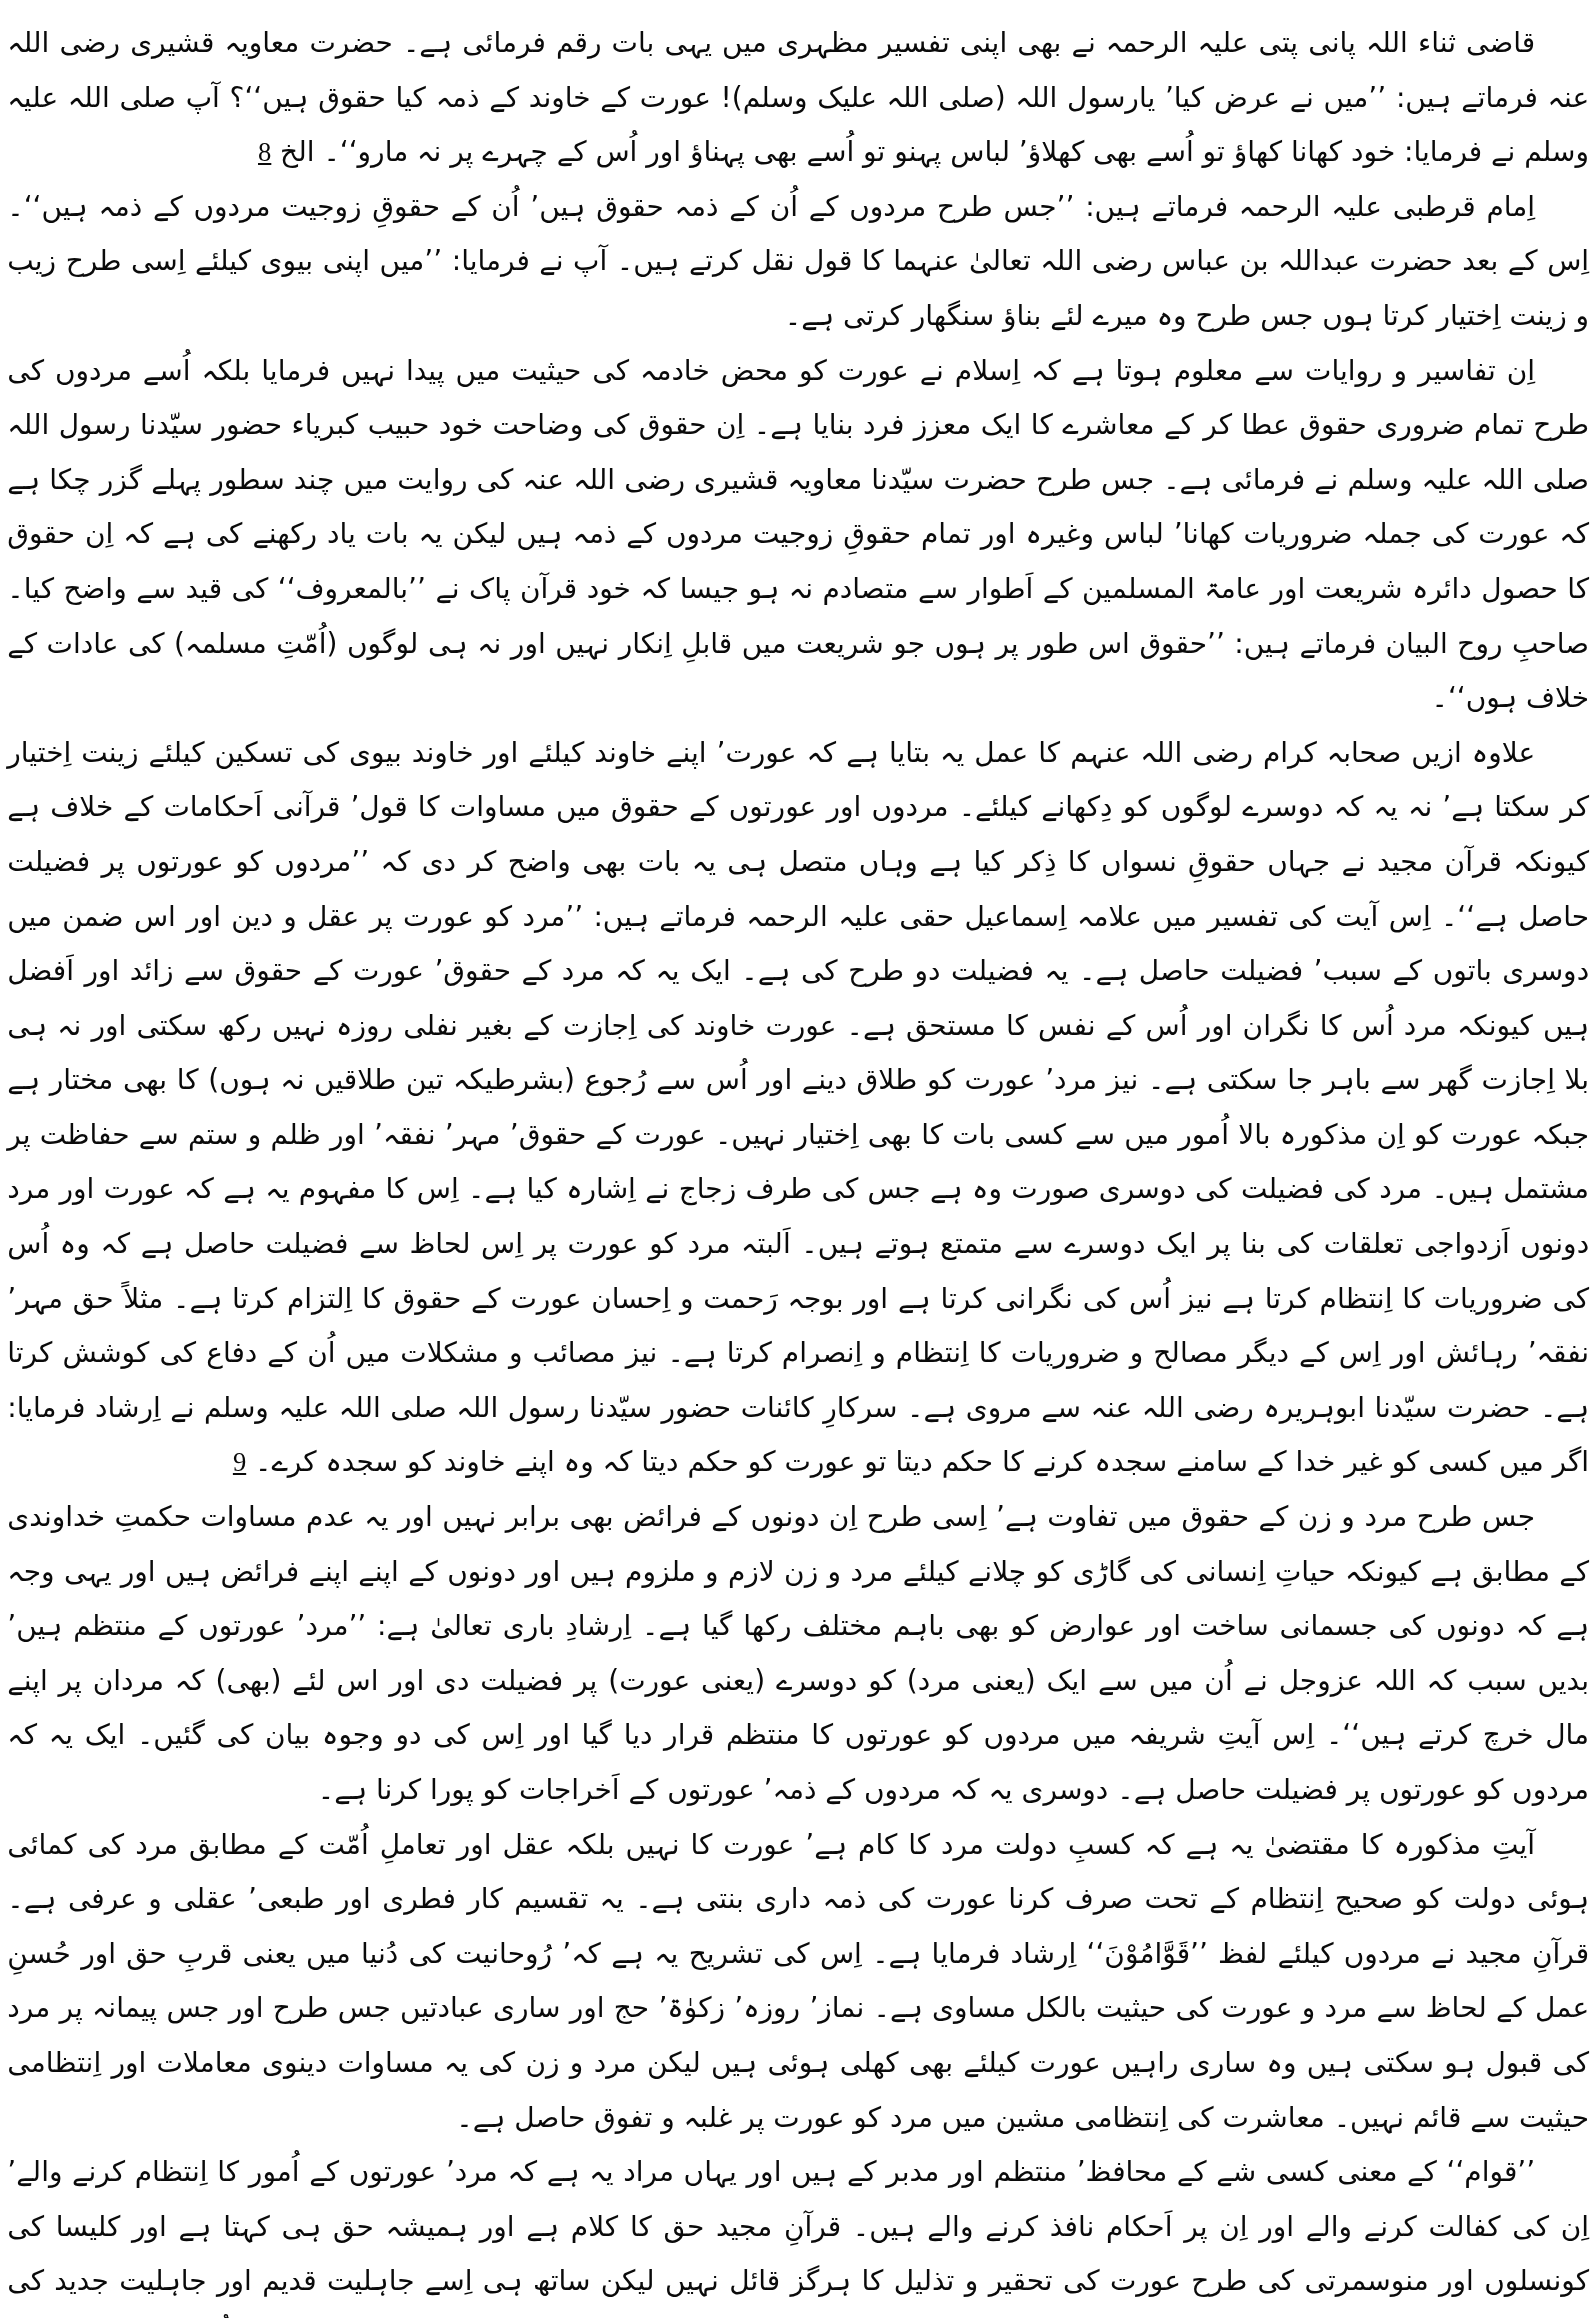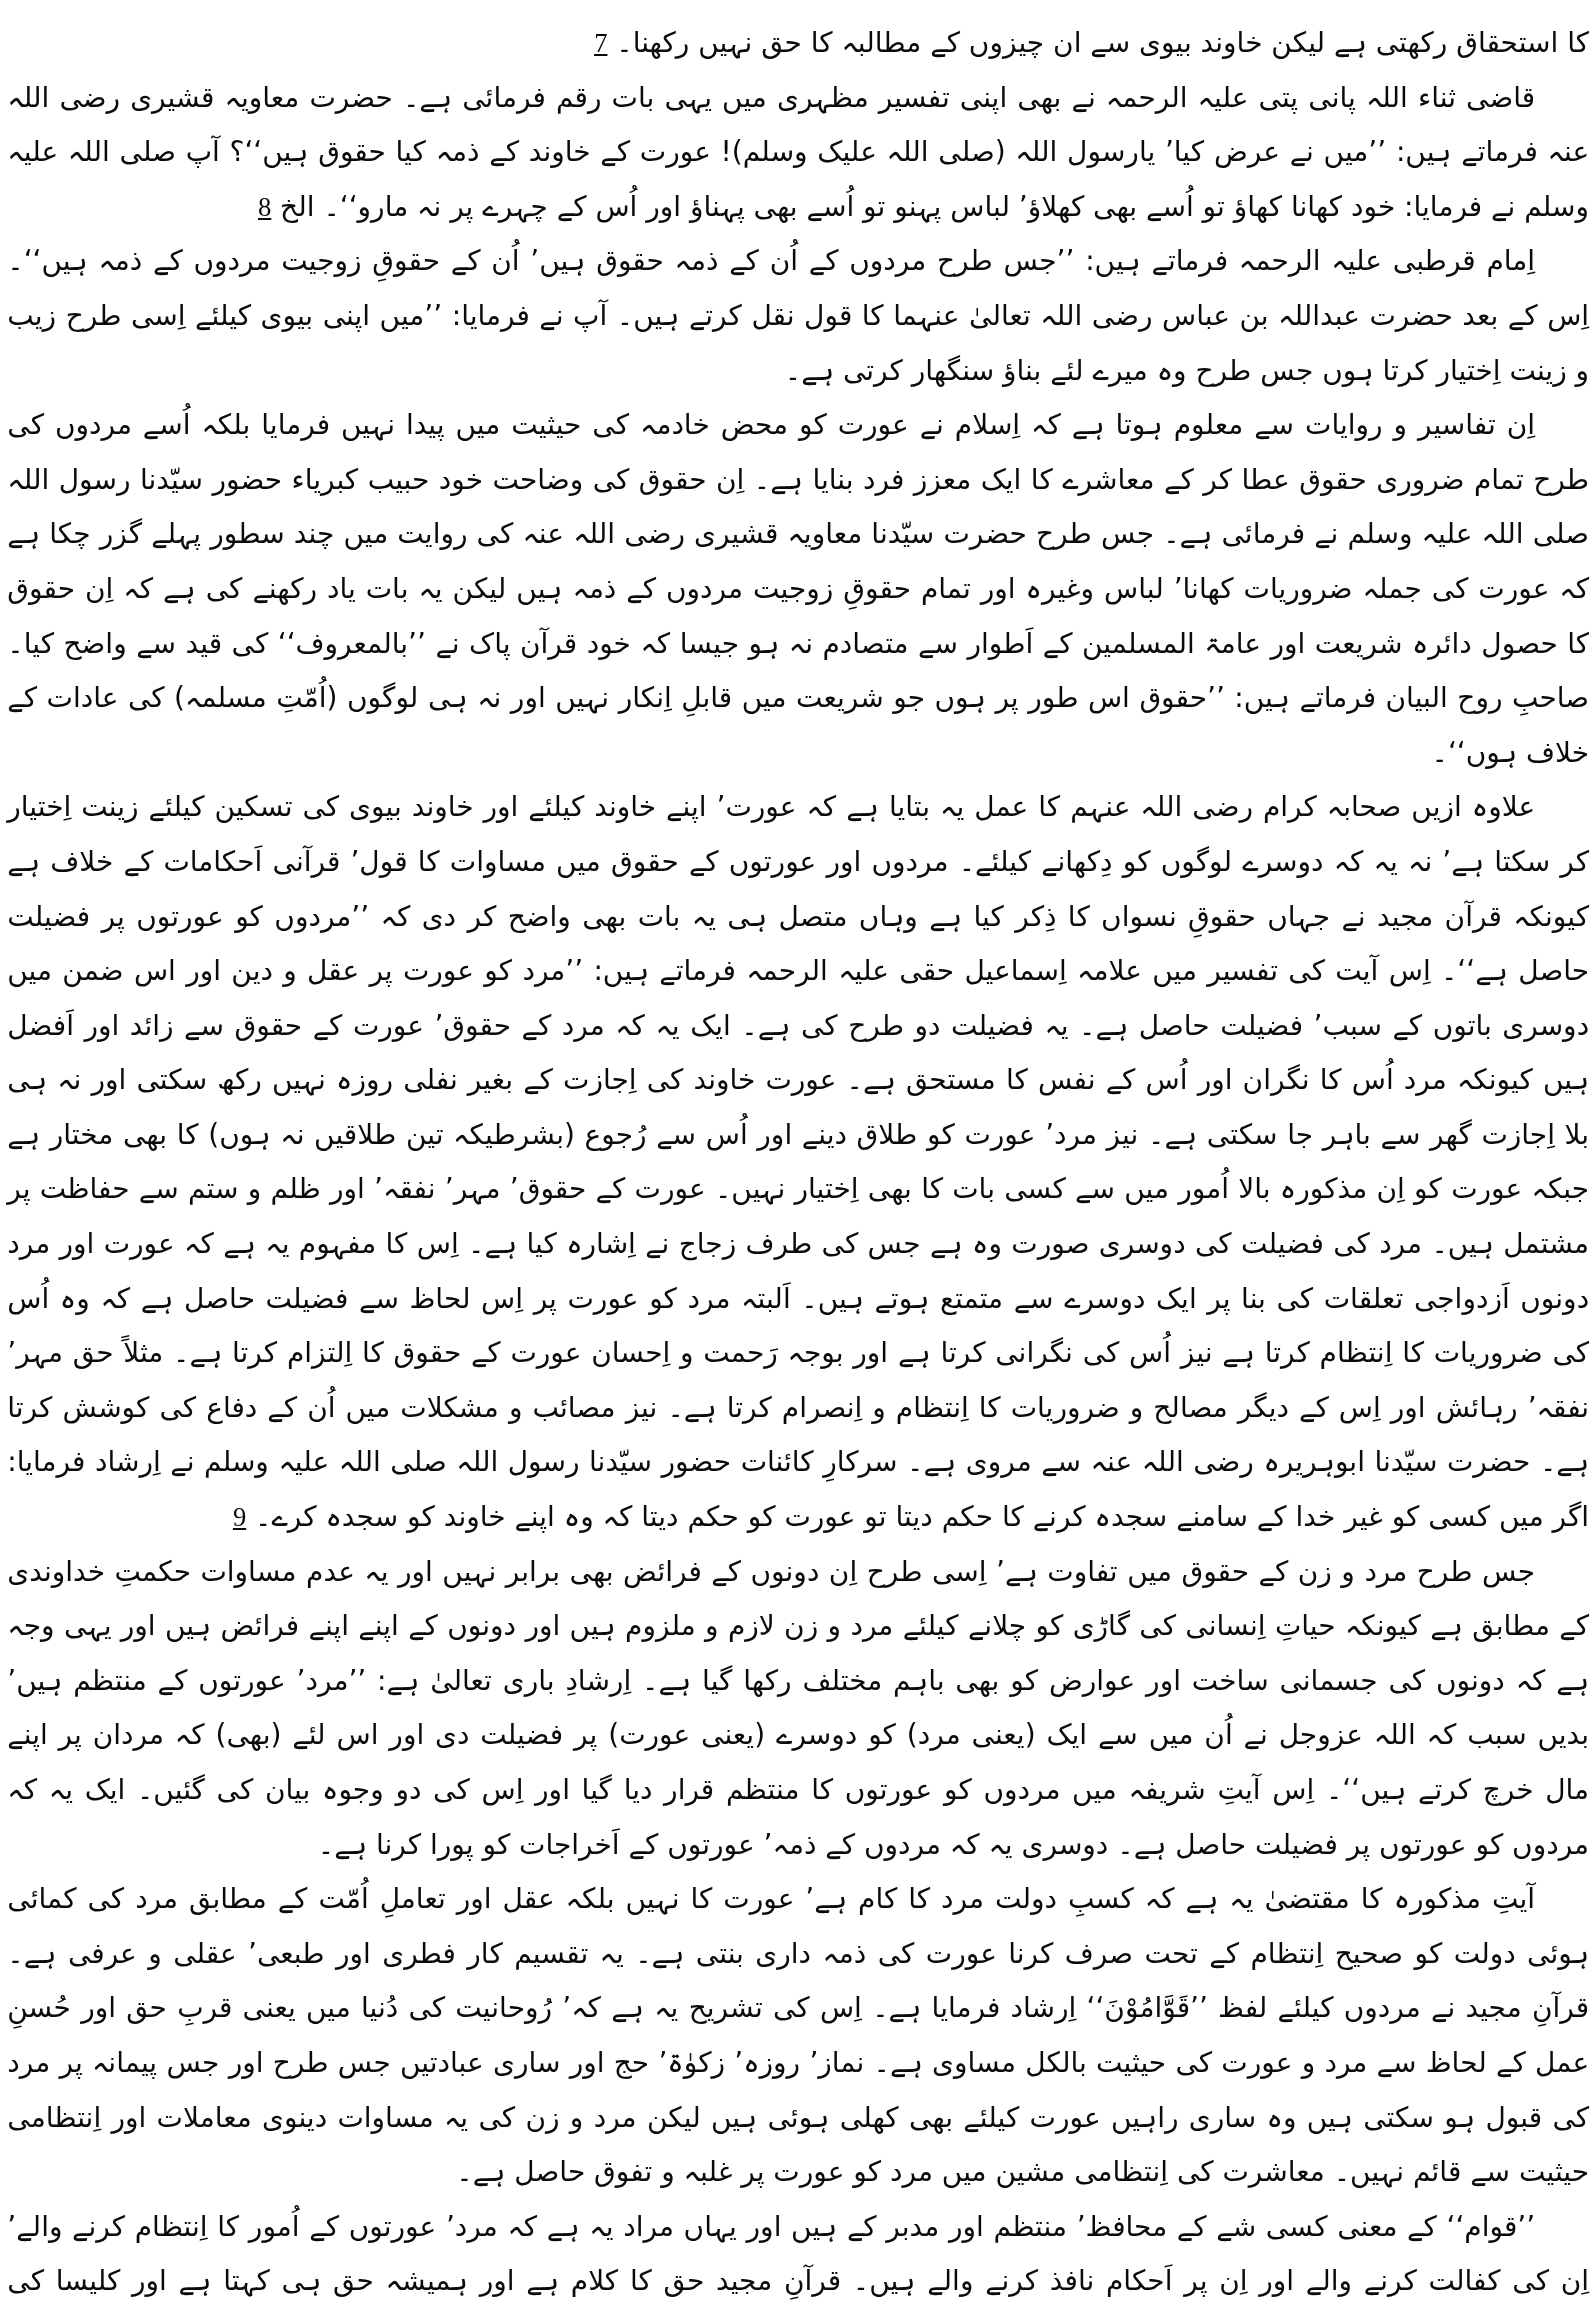--- a/index.html
+++ b/index.html
@@ -39,21 +39,20 @@
     font-size: 0.95em;
     padding: 0 8.8px;
     white-space: nowrap;
   }
 </style>
 </head>
 <body>
 
 <main class="page">
   <div id="paragraphs">
-      <p class="para"><span class="para-text">کا استحقاق رکھتی ہے لیکن خاوند بیوی سے ان چیزوں کے مطالبہ کا حق نہیں رکھنا۔</span><span class="fn">7</span></p>
       <p class="para indent"><span class="para-text">قاضی ثناء اللہ پانی پتی علیہ الرحمہ نے بھی اپنی تفسیر مظہری میں یہی بات رقم فرمائی ہے۔ حضرت معاویہ قشیری رضی اللہ عنہ فرماتے ہیں: ’’میں نے عرض کیا’ یارسول اللہ (صلی اللہ علیک وسلم)! عورت کے خاوند کے ذمہ کیا حقوق ہیں‘‘؟ آپ صلی اللہ علیہ وسلم نے فرمایا: خود کھانا کھاؤ تو اُسے بھی کھلاؤ’ لباس پہنو تو اُسے بھی پہناؤ اور اُس کے چہرے پر نہ مارو‘‘۔ الخ</span><span class="fn">8</span></p>
       <p class="para indent"><span class="para-text">اِمام قرطبی علیہ الرحمہ فرماتے ہیں: ’’جس طرح مردوں کے اُن کے ذمہ حقوق ہیں’ اُن کے حقوقِ زوجیت مردوں کے ذمہ ہیں‘‘۔ اِس کے بعد حضرت عبداللہ بن عباس رضی اللہ تعالیٰ عنہما کا قول نقل کرتے ہیں۔ آپ نے فرمایا: ’’میں اپنی بیوی کیلئے اِسی طرح زیب و زینت اِختیار کرتا ہوں جس طرح وہ میرے لئے بناؤ سنگھار کرتی ہے۔</span></p>
       <p class="para indent"><span class="para-text">اِن تفاسیر و روایات سے معلوم ہوتا ہے کہ اِسلام نے عورت کو محض خادمہ کی حیثیت میں پیدا نہیں فرمایا بلکہ اُسے مردوں کی طرح تمام ضروری حقوق عطا کر کے معاشرے کا ایک معزز فرد بنایا ہے۔ اِن حقوق کی وضاحت خود حبیب کبریاء حضور سیّدنا رسول اللہ صلی اللہ علیہ وسلم نے فرمائی ہے۔ جس طرح حضرت سیّدنا معاویہ قشیری رضی اللہ عنہ کی روایت میں چند سطور پہلے گزر چکا ہے کہ عورت کی جملہ ضروریات کھانا’ لباس وغیرہ اور تمام حقوقِ زوجیت مردوں کے ذمہ ہیں لیکن یہ بات یاد رکھنے کی ہے کہ اِن حقوق کا حصول دائرہ شریعت اور عامۃ المسلمین کے اَطوار سے متصادم نہ ہو جیسا کہ خود قرآن پاک نے ’’بالمعروف‘‘ کی قید سے واضح کیا۔ صاحبِ روح البیان فرماتے ہیں: ’’حقوق اس طور پر ہوں جو شریعت میں قابلِ اِنکار نہیں اور نہ ہی لوگوں (اُمّتِ مسلمہ) کی عادات کے خلاف ہوں‘‘۔</span></p>
       <p class="para indent"><span class="para-text">علاوہ ازیں صحابہ کرام رضی اللہ عنہم کا عمل یہ بتایا ہے کہ عورت’ اپنے خاوند کیلئے اور خاوند بیوی کی تسکین کیلئے زینت اِختیار کر سکتا ہے’ نہ یہ کہ دوسرے لوگوں کو دِکھانے کیلئے۔ مردوں اور عورتوں کے حقوق میں مساوات کا قول’ قرآنی اَحکامات کے خلاف ہے کیونکہ قرآن مجید نے جہاں حقوقِ نسواں کا ذِکر کیا ہے وہاں متصل ہی یہ بات بھی واضح کر دی کہ ’’مردوں کو عورتوں پر فضیلت حاصل ہے‘‘۔ اِس آیت کی تفسیر میں علامہ اِسماعیل حقی علیہ الرحمہ فرماتے ہیں: ’’مرد کو عورت پر عقل و دین اور اس ضمن میں دوسری باتوں کے سبب’ فضیلت حاصل ہے۔ یہ فضیلت دو طرح کی ہے۔ ایک یہ کہ مرد کے حقوق’ عورت کے حقوق سے زائد اور اَفضل ہیں کیونکہ مرد اُس کا نگران اور اُس کے نفس کا مستحق ہے۔ عورت خاوند کی اِجازت کے بغیر نفلی روزہ نہیں رکھ سکتی اور نہ ہی بلا اِجازت گھر سے باہر جا سکتی ہے۔ نیز مرد’ عورت کو طلاق دینے اور اُس سے رُجوع (بشرطیکہ تین طلاقیں نہ ہوں) کا بھی مختار ہے جبکہ عورت کو اِن مذکورہ بالا اُمور میں سے کسی بات کا بھی اِختیار نہیں۔ عورت کے حقوق’ مہر’ نفقہ’ اور ظلم و ستم سے حفاظت پر مشتمل ہیں۔ مرد کی فضیلت کی دوسری صورت وہ ہے جس کی طرف زجاج نے اِشارہ کیا ہے۔ اِس کا مفہوم یہ ہے کہ عورت اور مرد دونوں اَزدواجی تعلقات کی بنا پر ایک دوسرے سے متمتع ہوتے ہیں۔ اَلبتہ مرد کو عورت پر اِس لحاظ سے فضیلت حاصل ہے کہ وہ اُس کی ضروریات کا اِنتظام کرتا ہے نیز اُس کی نگرانی کرتا ہے اور بوجہ رَحمت و اِحسان عورت کے حقوق کا اِلتزام کرتا ہے۔ مثلاً حق مہر’ نفقہ’ رہائش اور اِس کے دیگر مصالح و ضروریات کا اِنتظام و اِنصرام کرتا ہے۔ نیز مصائب و مشکلات میں اُن کے دفاع کی کوشش کرتا ہے۔ حضرت سیّدنا ابوہریرہ رضی اللہ عنہ سے مروی ہے۔ سرکارِ کائنات حضور سیّدنا رسول اللہ صلی اللہ علیہ وسلم نے اِرشاد فرمایا: اگر میں کسی کو غیر خدا کے سامنے سجدہ کرنے کا حکم دیتا تو عورت کو حکم دیتا کہ وہ اپنے خاوند کو سجدہ کرے۔</span><span class="fn">9</span></p>
       <p class="para indent"><span class="para-text">جس طرح مرد و زن کے حقوق میں تفاوت ہے’ اِسی طرح اِن دونوں کے فرائض بھی برابر نہیں اور یہ عدم مساوات حکمتِ خداوندی کے مطابق ہے کیونکہ حیاتِ اِنسانی کی گاڑی کو چلانے کیلئے مرد و زن لازم و ملزوم ہیں اور دونوں کے اپنے اپنے فرائض ہیں اور یہی وجہ ہے کہ دونوں کی جسمانی ساخت اور عوارض کو بھی باہم مختلف رکھا گیا ہے۔ اِرشادِ باری تعالیٰ ہے: ’’مرد’ عورتوں کے منتظم ہیں’ بدیں سبب کہ اللہ عزوجل نے اُن میں سے ایک (یعنی مرد) کو دوسرے (یعنی عورت) پر فضیلت دی اور اس لئے (بھی) کہ مردان پر اپنے مال خرچ کرتے ہیں‘‘۔ اِس آیتِ شریفہ میں مردوں کو عورتوں کا منتظم قرار دیا گیا اور اِس کی دو وجوہ بیان کی گئیں۔ ایک یہ کہ مردوں کو عورتوں پر فضیلت حاصل ہے۔ دوسری یہ کہ مردوں کے ذمہ’ عورتوں کے اَخراجات کو پورا کرنا ہے۔</span></p>
       <p class="para indent"><span class="para-text">آیتِ مذکورہ کا مقتضیٰ یہ ہے کہ کسبِ دولت مرد کا کام ہے’ عورت کا نہیں بلکہ عقل اور تعاملِ اُمّت کے مطابق مرد کی کمائی ہوئی دولت کو صحیح اِنتظام کے تحت صرف کرنا عورت کی ذمہ داری بنتی ہے۔ یہ تقسیم کار فطری اور طبعی’ عقلی و عرفی ہے۔ قرآنِ مجید نے مردوں کیلئے لفظ ’’قَوَّامُوْنَ‘‘ اِرشاد فرمایا ہے۔ اِس کی تشریح یہ ہے کہ’ رُوحانیت کی دُنیا میں یعنی قربِ حق اور حُسنِ عمل کے لحاظ سے مرد و عورت کی حیثیت بالکل مساوی ہے۔ نماز’ روزہ’ زکوٰۃ’ حج اور ساری عبادتیں جس طرح اور جس پیمانہ پر مرد کی قبول ہو سکتی ہیں وہ ساری راہیں عورت کیلئے بھی کھلی ہوئی ہیں لیکن مرد و زن کی یہ مساوات دینوی معاملات اور اِنتظامی حیثیت سے قائم نہیں۔ معاشرت کی اِنتظامی مشین میں مرد کو عورت پر غلبہ و تفوق حاصل ہے۔</span></p>
       <p class="para indent"><span class="para-text">’’قوام‘‘ کے معنی کسی شے کے محافظ’ منتظم اور مدبر کے ہیں اور یہاں مراد یہ ہے کہ مرد’ عورتوں کے اُمور کا اِنتظام کرنے والے’ اِن کی کفالت کرنے والے اور اِن پر اَحکام نافذ کرنے والے ہیں۔ قرآنِ مجید حق کا کلام ہے اور ہمیشہ حق ہی کہتا ہے اور کلیسا کی کونسلوں اور منوسمرتی کی طرح عورت کی تحقیر و تذلیل کا ہرگز قائل نہیں لیکن ساتھ ہی اِسے جاہلیت قدیم اور جاہلیت جدید کی زن پرستی سے بھی ہمدردی نہیں’ وہ عورت کو ٹھیک وہی مرتبہ و مقام دیتا ہے جو نظام کائنات میں فاطر کائنات نے اُسے</span></p>
     </div>
 </main>
 

